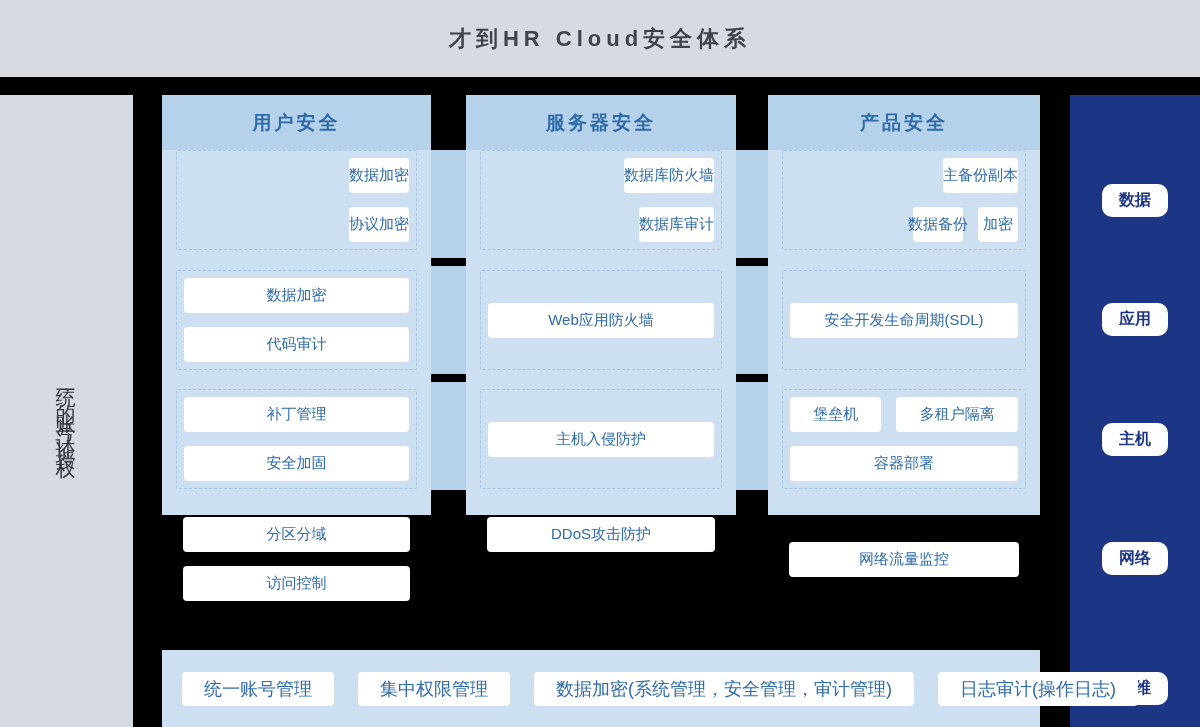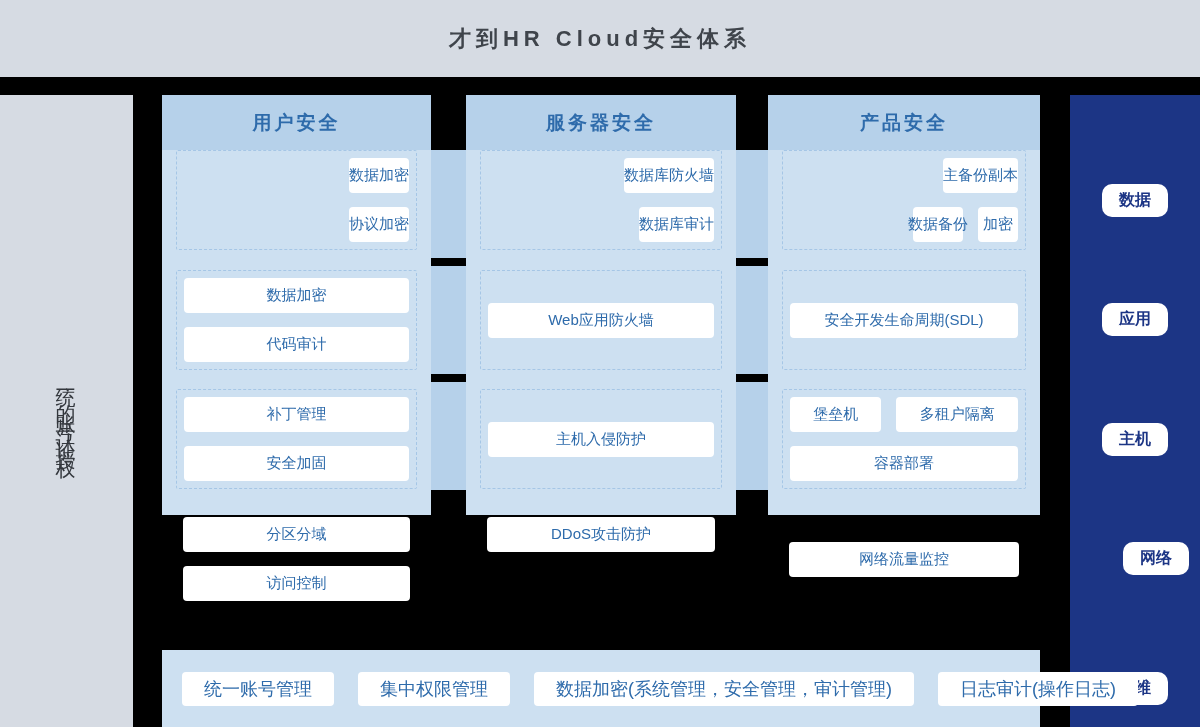--- a/index.html
+++ b/index.html
@@ -74,21 +74,21 @@
     position:absolute; left:1070px; top:95px; width:130px; height:632px;
     background:#1c3585;
   }
   .rlabel {
     position:absolute; left:50%; transform:translateX(-50%);
     width:66px; height:33px; background:#fff; border-radius:10px;
     display:flex; align-items:center; justify-content:center;
     font-size:16px; font-weight:600; color:#1c3585;
   }
   .rl1 { top:89px; } .rl2 { top:208px; } .rl3 { top:328px; }
-  .rl4 { top:447px;margin-left:21px; } .rl5 { top:577px; }
+  .rl4 { top:447px; } .rl5 { top:577px; }
 
   
   .bottom-bar {
     position:absolute; left:162px; top:650px; width:878px; height:77px;
     background:#cde0f1; box-sizing:border-box;
     display:flex; align-items:center; gap:24px; padding:0 20px;
   }
   .bbtn {
     height:34px; padding:0 22px; background:#fff; border-radius:4px;
     color:#2e6bab; font-size:18px; font-weight:500;

